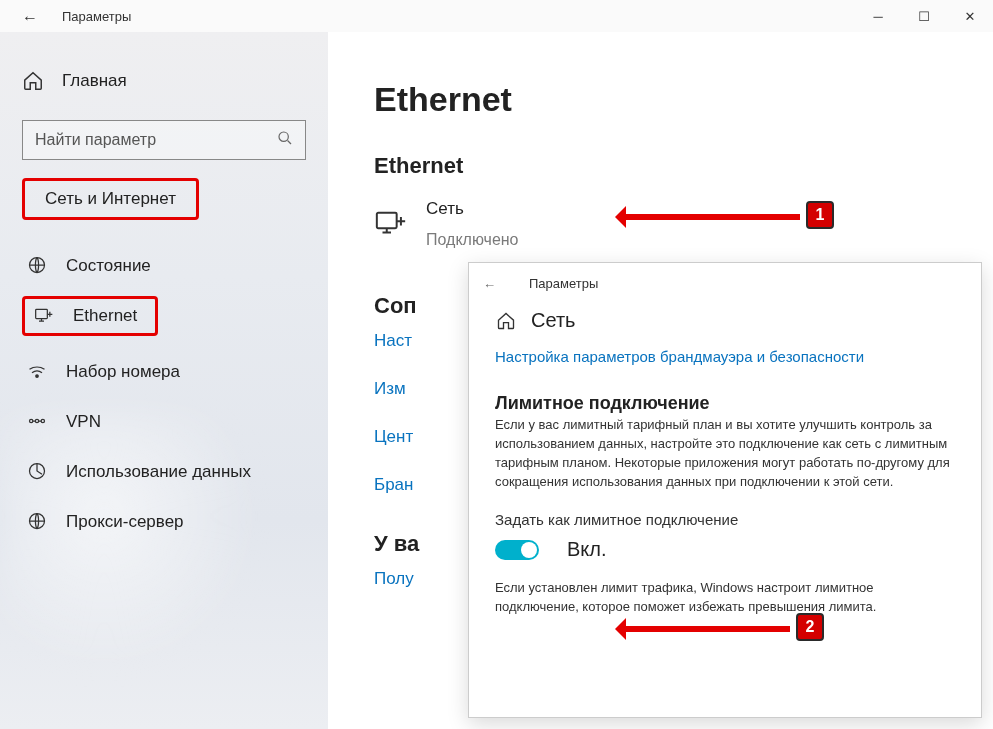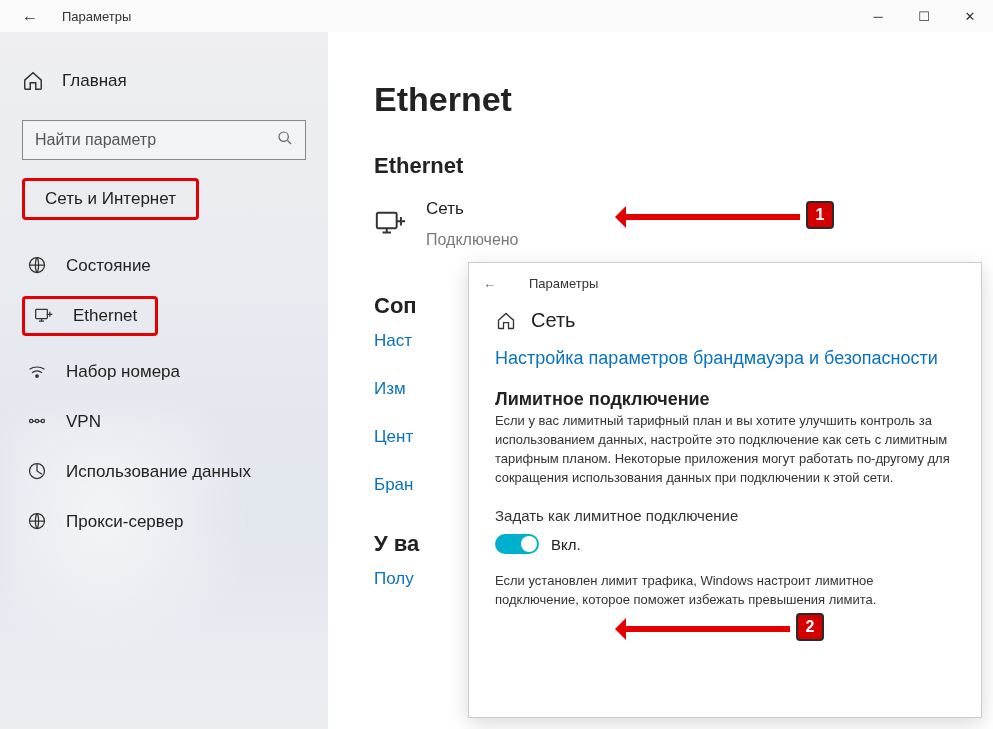--- a/index.html
+++ b/index.html
@@ -36,28 +36,28 @@
 .overlay {
   position: absolute; left: 468px; top: 262px; width: 514px; height: 456px;
   background: #fff; border: 1px solid #ccc; box-shadow: 0 6px 20px rgba(0,0,0,0.15);
   padding: 0;
 }
 .overlay .o-title { height: 40px; display: flex; align-items: center; padding-left: 14px; font-size: 13px; color: #333; }
 .overlay .o-title .back { width: 22px; text-align: left; color: #666; cursor: pointer; }
 .overlay .o-title .t { margin-left: 24px; }
 .overlay .o-body { padding: 6px 26px 0 26px; }
 .overlay .o-home { display: flex; align-items: center; gap: 14px; font-size: 20px; color: #222; margin-bottom: 16px; }
-.overlay a.fwlink { color: #0973bf; font-size: 18px; text-decoration: none; cursor: pointer; display: inline-block; margin-bottom: 20px; }
+.overlay a.fwlink { color: #0973bf; font-size: 15px; text-decoration: none; cursor: pointer; display: inline-block; margin-bottom: 28px; }
 .overlay h3 { font-weight: 600; font-size: 18px; color: #222; margin-bottom: 2px; }
 .overlay p { font-size: 13px; color: #333; line-height: 1.45; margin-bottom: 20px; }
 .toggle-row { display: flex; align-items: center; gap: 12px; margin-bottom: 18px; }
 .toggle-label { font-size: 15px; color: #333; margin-bottom: 10px; }
 .toggle { width: 44px; height: 20px; border-radius: 10px; background: #00b0cc; position: relative; cursor: pointer; }
 .toggle .knob { position: absolute; right: 2px; top: 2px; width: 16px; height: 16px; border-radius: 50%; background: #fff; }
-.toggle-state { font-size: 15px; color: #222; }
+.toggle-state { font-size: 20px; color: #222; margin-left: 16px; }
 
 .badge { position: absolute; width: 28px; height: 28px; background: #d40000; border: 2px solid #2a2a2a; border-radius: 4px; color: #fff; font-weight: 700; display: flex; align-items: center; justify-content: center; font-size: 16px; }
 .arrow { position: absolute; height: 6px; background: #e40000; }
 .arrow::before { content: ""; position: absolute; left: -16px; top: -8px; border: 11px solid transparent; border-right-color: #e40000; }
 </style>
 </head>
 <body>
 
 <div class="window">
   <div class="titlebar">

